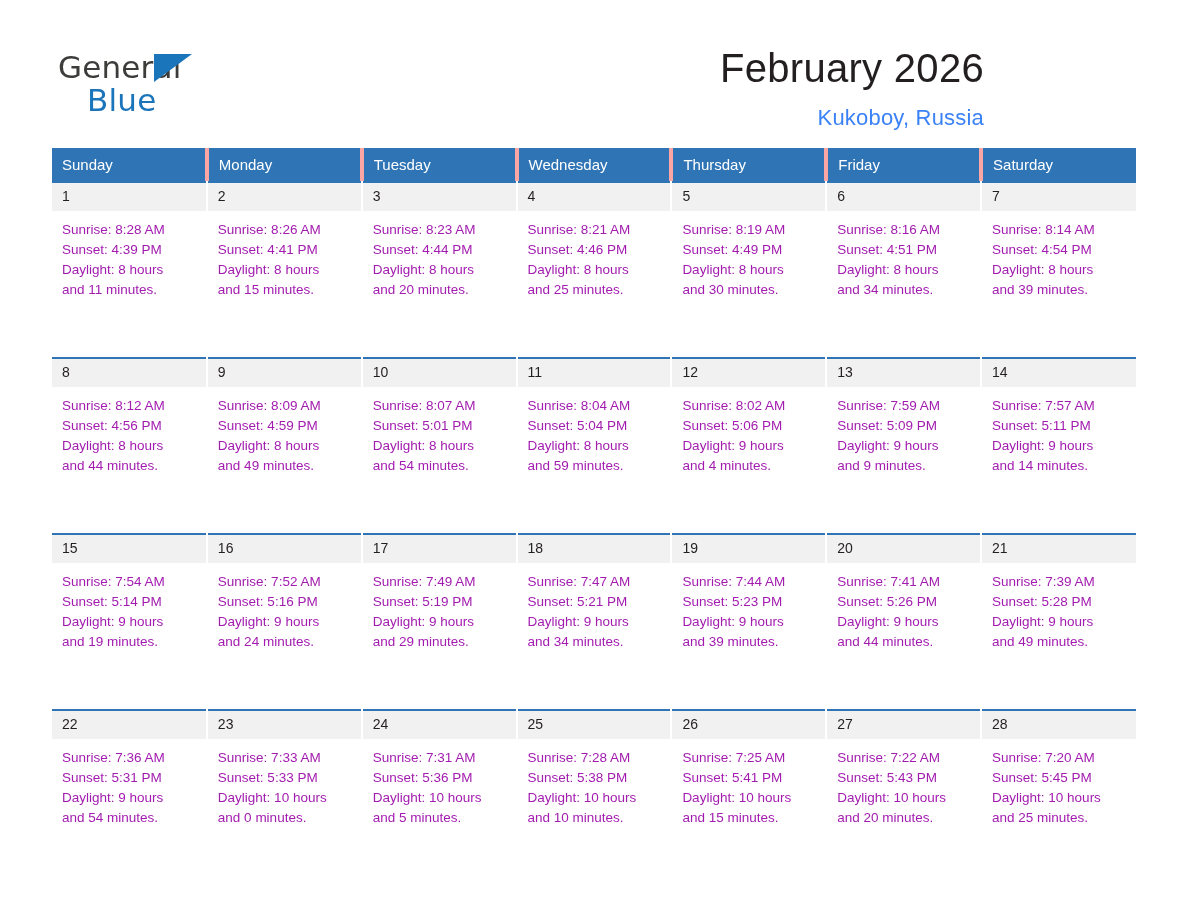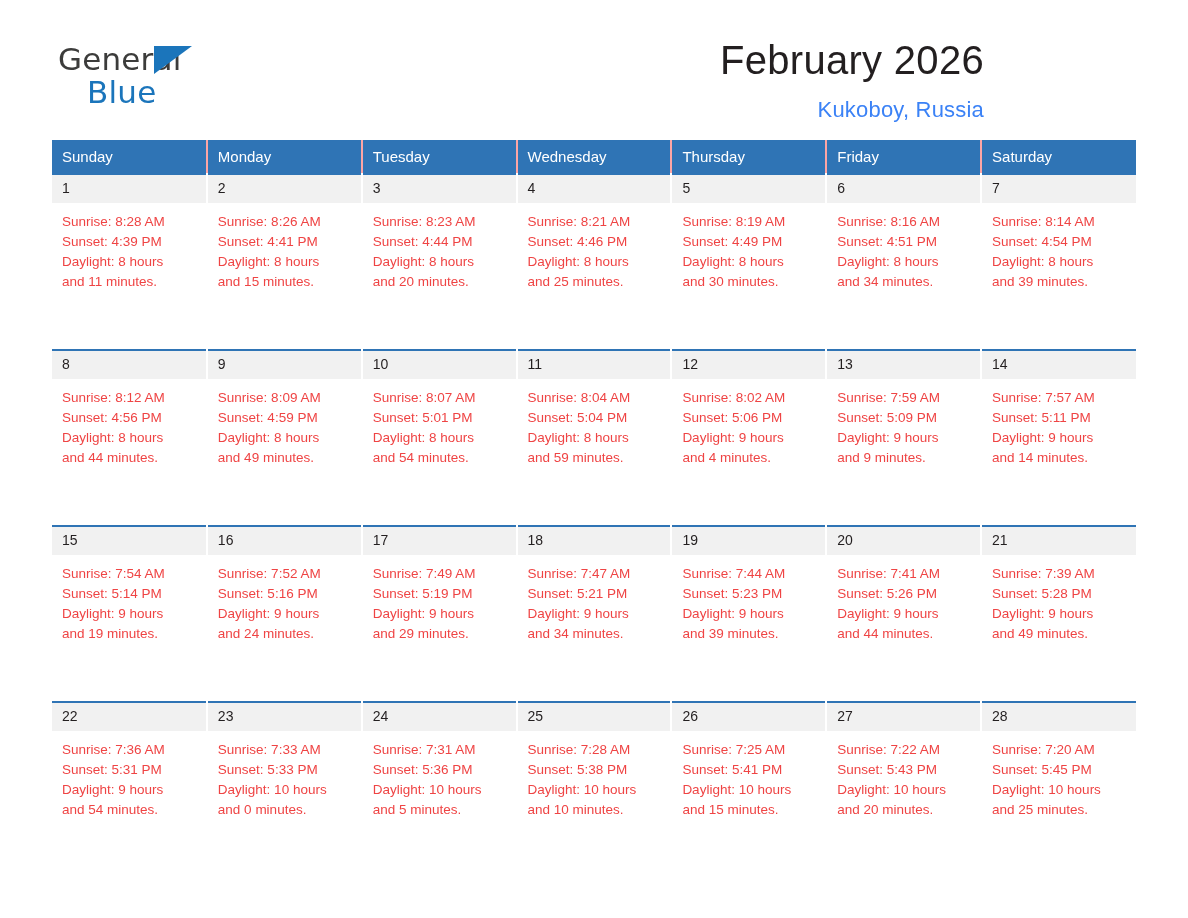--- a/index.html
+++ b/index.html
@@ -12,21 +12,21 @@
     height: 918px;
     font-family: "Liberation Sans", sans-serif;
     color: #231f20;
     position: relative;
   }
   .page {
     position: relative;
     width: 1052px;
     height: 918px;
     box-sizing: border-box;
-    padding: 0 52px;
+    padding: 8px 52px;
   }
   
   .header {
     position: relative;
     height: 112px;
   }
   .logo {
     position: absolute;
     left: 6px;
     top: 44px;
@@ -86,21 +86,21 @@
     table-layout: fixed;
   }
   .calendar th {
     background: #2f74b5;
     color: #ffffff;
     font-weight: normal;
     font-size: 15px;
     text-align: left;
     padding: 8px 0 8px 10px;
     height: 16px;
-    border-right: 2px solid #fca5a5;
+    border-right: 4px solid #fca5a5;
   }
   .calendar th:last-child { border-right: none; }
   .calendar td {
     vertical-align: top;
     padding: 0;
     border-right: 2px solid #ffffff;
     height: 140px;
   }
   .calendar td:last-child { border-right: none; }
   .day-cell {
@@ -113,21 +113,21 @@
     padding: 5px 0 5px 10px;
     font-size: 14px;
     color: #231f20;
     height: 18px;
     box-sizing: content-box;
   }
   .day-info {
     padding: 9px 6px 0 10px;
     font-size: 13.5px;
     line-height: 20px;
-    color: #ef4444;
+    color: #a21caf;
   }
   .day-info div { white-space: nowrap; }
   .spacer-row td {
     height: 36px;
     border: none;
     background: #ffffff;
   }
 </style>
 </head>
 <body>

